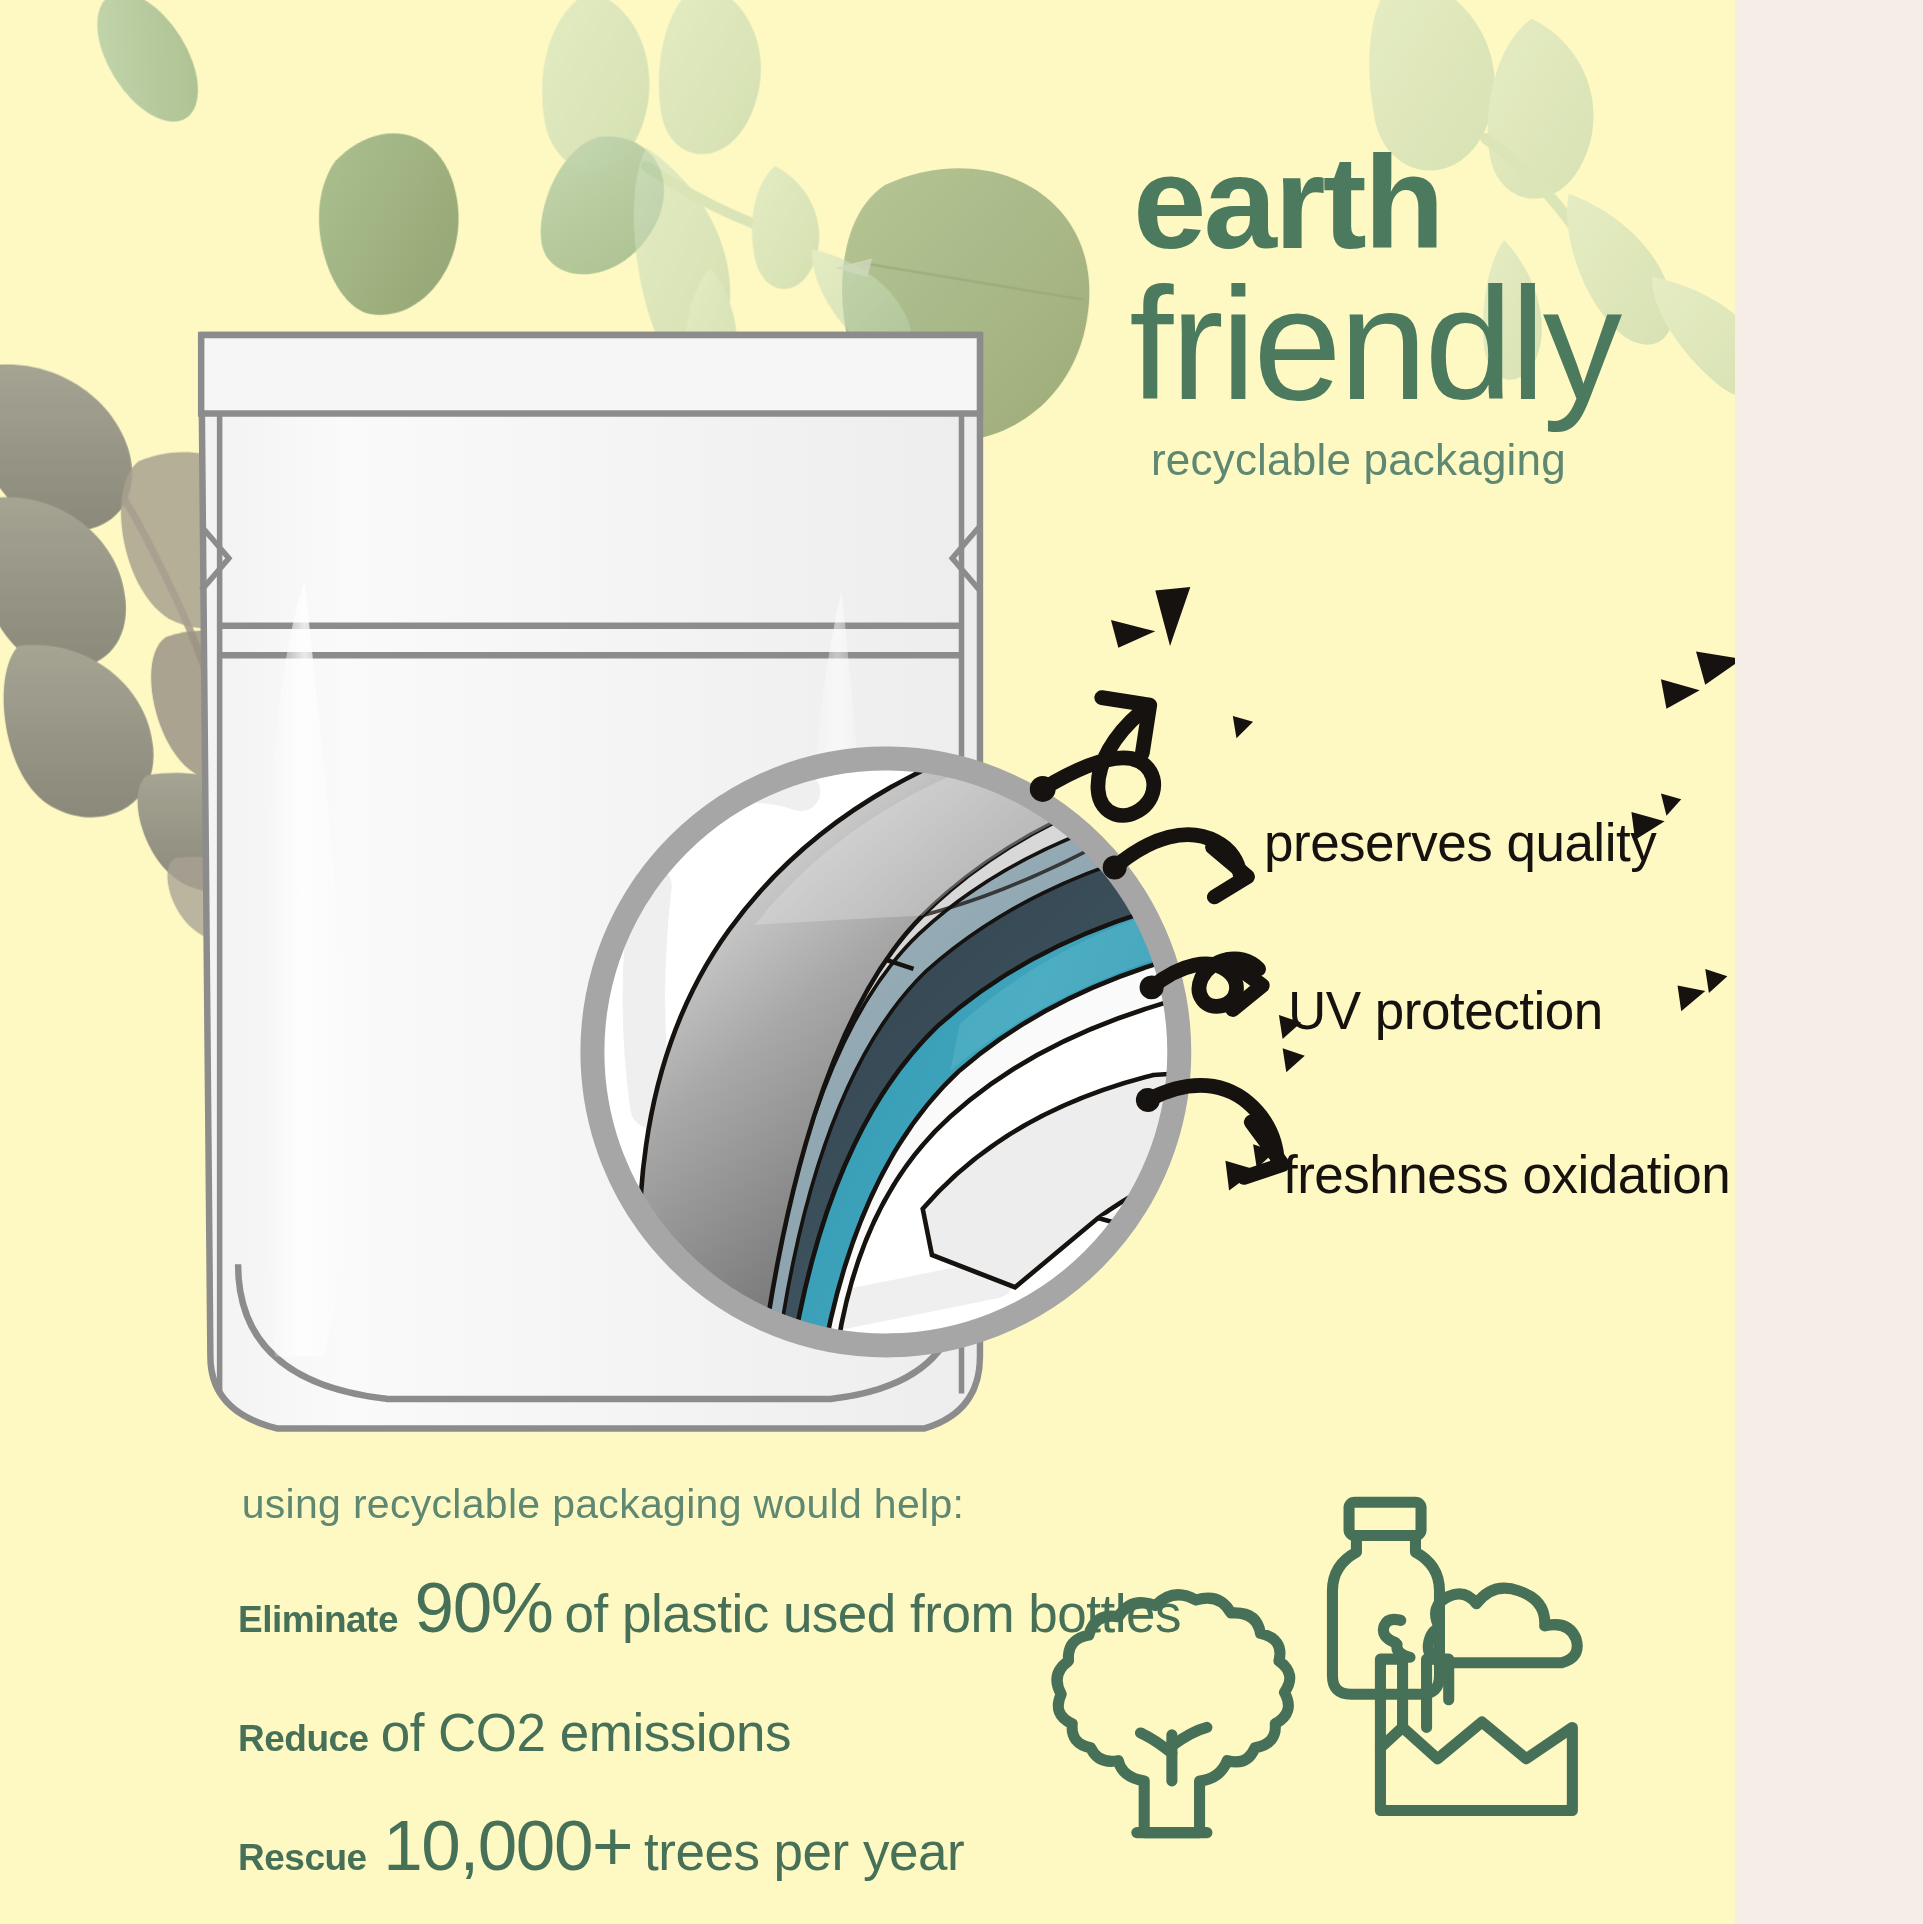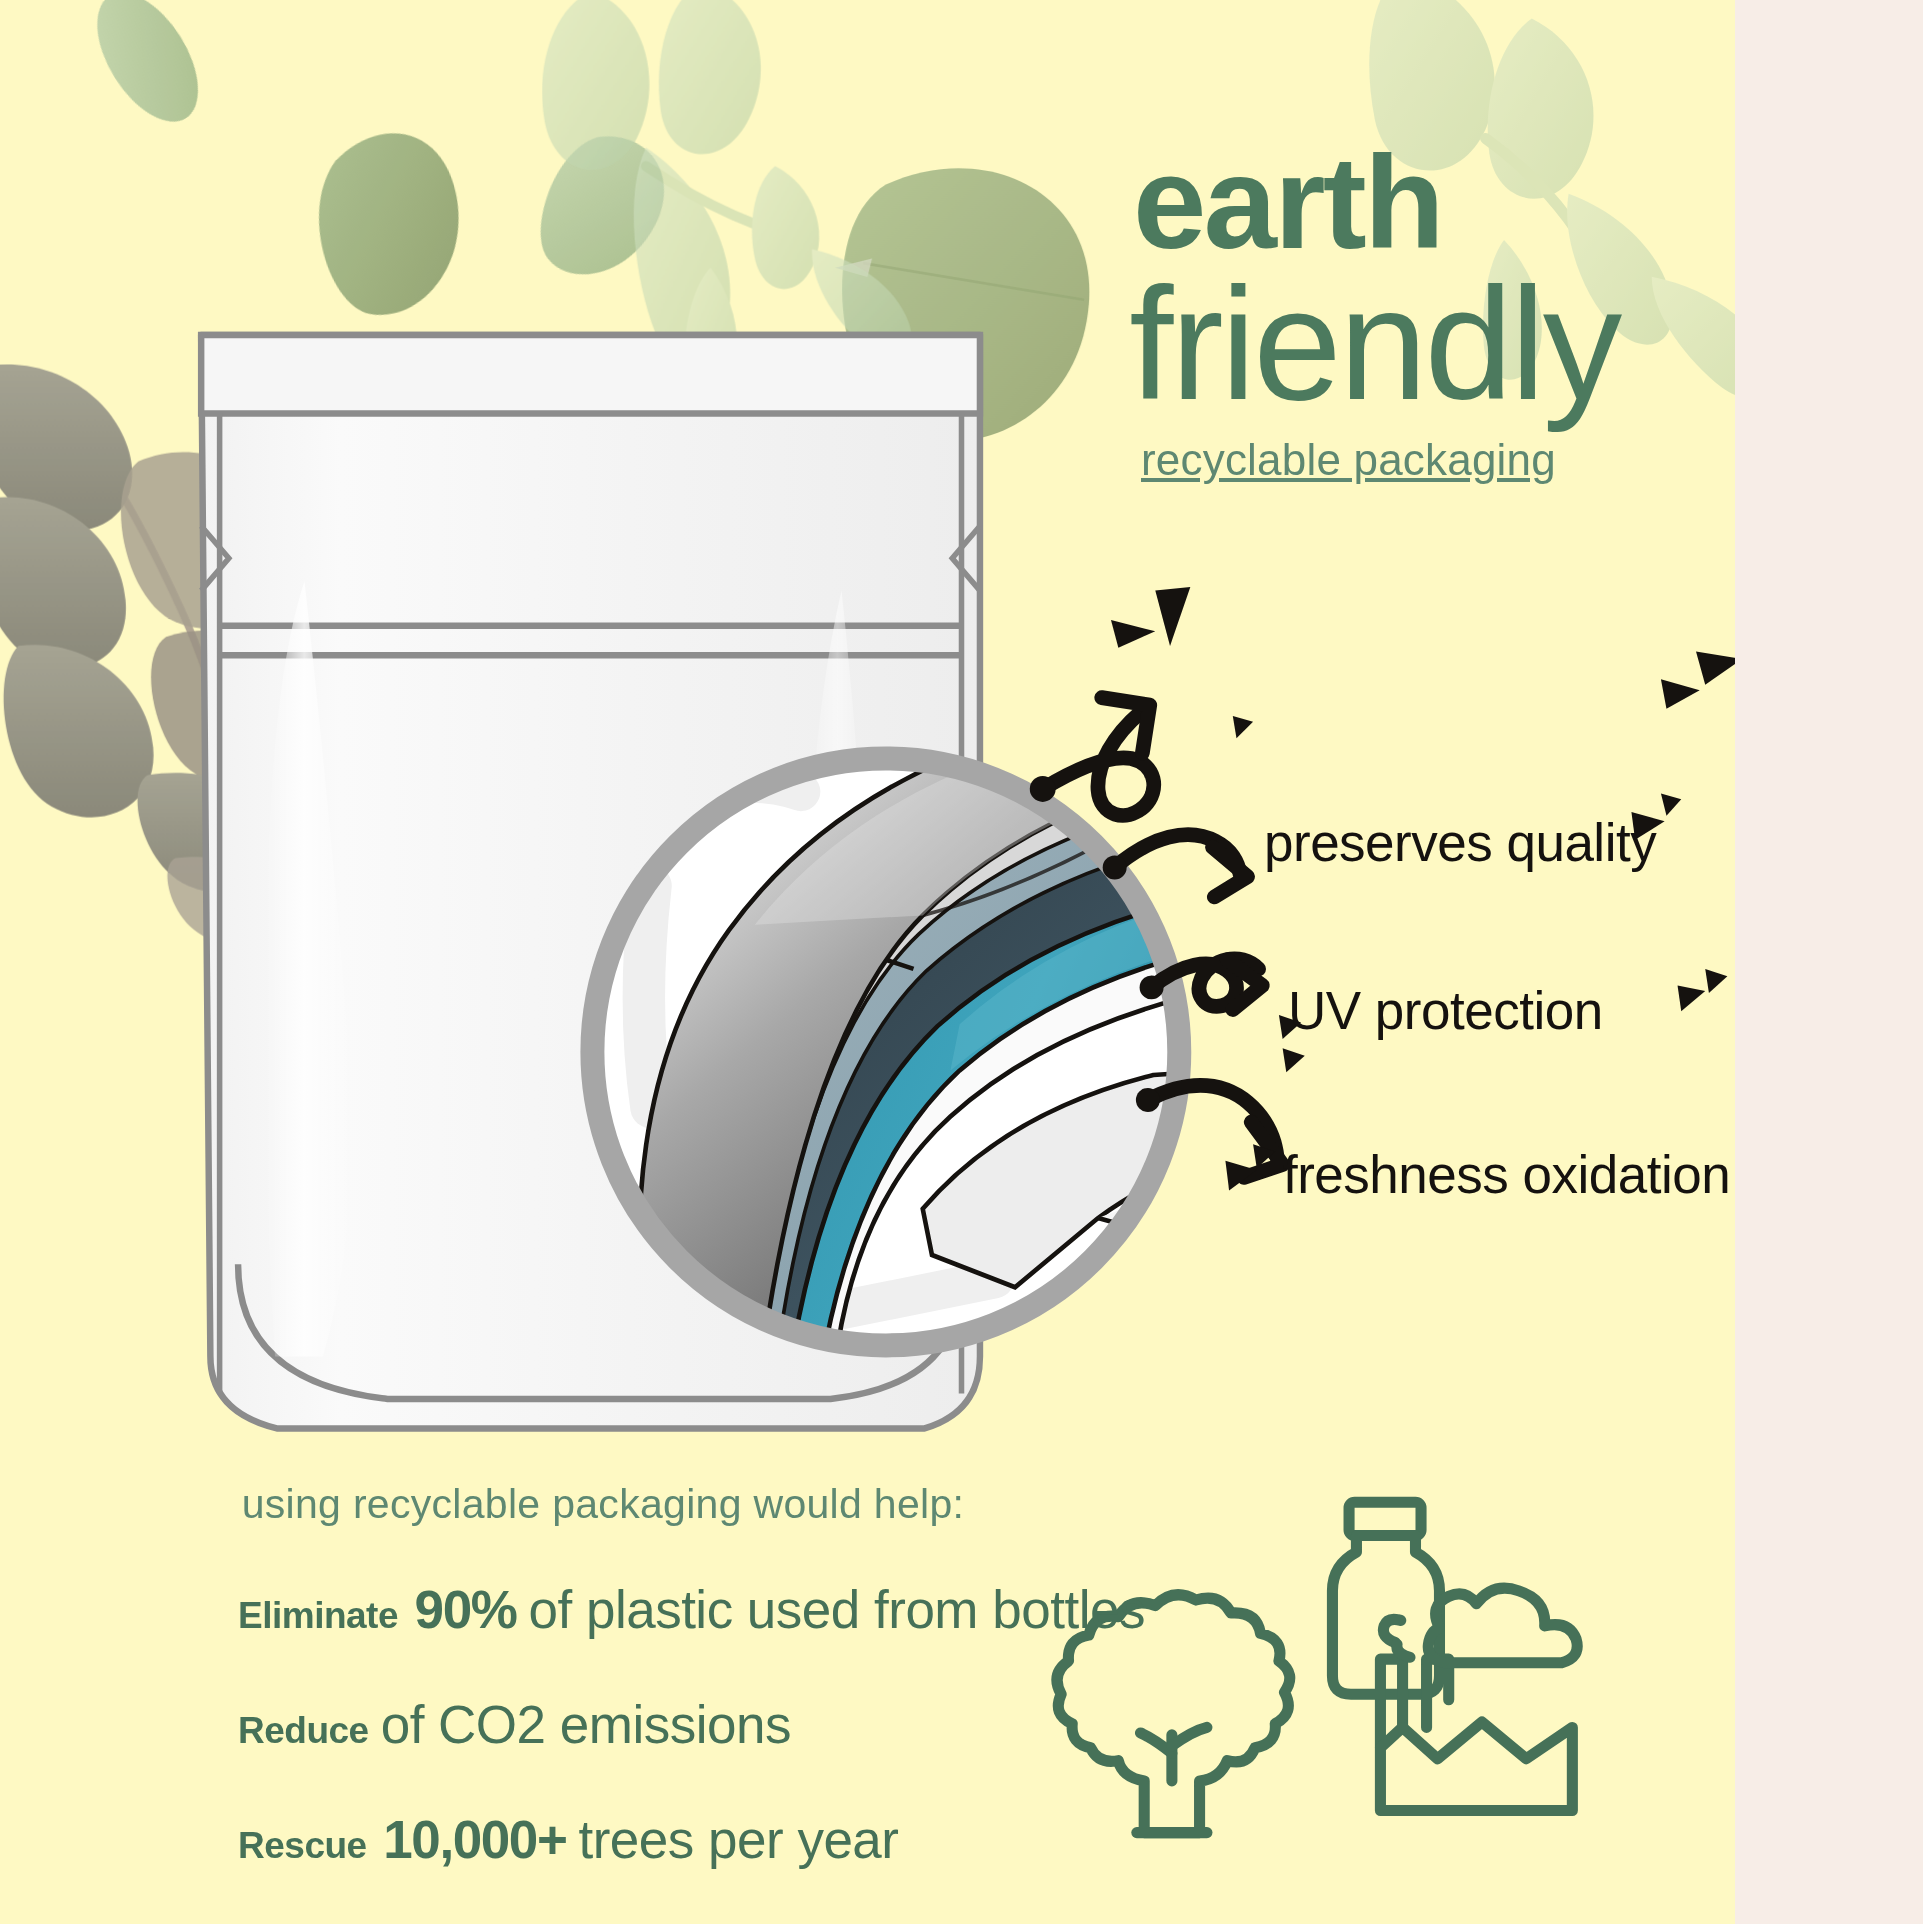--- a/index.html
+++ b/index.html
@@ -53,22 +53,21 @@
     margin-left: -3.7px;
   }
   #title-sub {
     display: block;
     font-family: "Liberation Sans", sans-serif;
     font-weight: 300;
     font-size: 44px;
     letter-spacing: 0.2px;
     color: #5E8872;
     margin-top: 14.8px;
-    margin-left: 8px;
-    text-decoration: underline;
+    margin-left: 18px;
   }
   
   .feature-label {
     position: absolute;
     font-family: "Liberation Sans", sans-serif;
     font-weight: 400;
     font-size: 53px;
     color: #15120F;
     white-space: nowrap;
     letter-spacing: -0.5px;
@@ -101,22 +100,22 @@
   }
   .stat-verb {
     font-family: "Liberation Sans", sans-serif;
     font-weight: 700;
     font-size: 37px;
     color: #467158;
     letter-spacing: -0.5px;
   }
   .stat-value {
     font-family: "Liberation Sans", sans-serif;
-    font-weight: 700;
-    font-size: 53px;
+    font-weight: 400;
+    font-size: 71px;
     color: #467158;
     letter-spacing: -1.4px;
     margin-left: 16.6px;
   }
   .stat-suffix {
     font-family: "Liberation Sans", sans-serif;
     font-weight: 400;
     font-size: 53px;
     color: #467158;
     letter-spacing: -0.5px;

